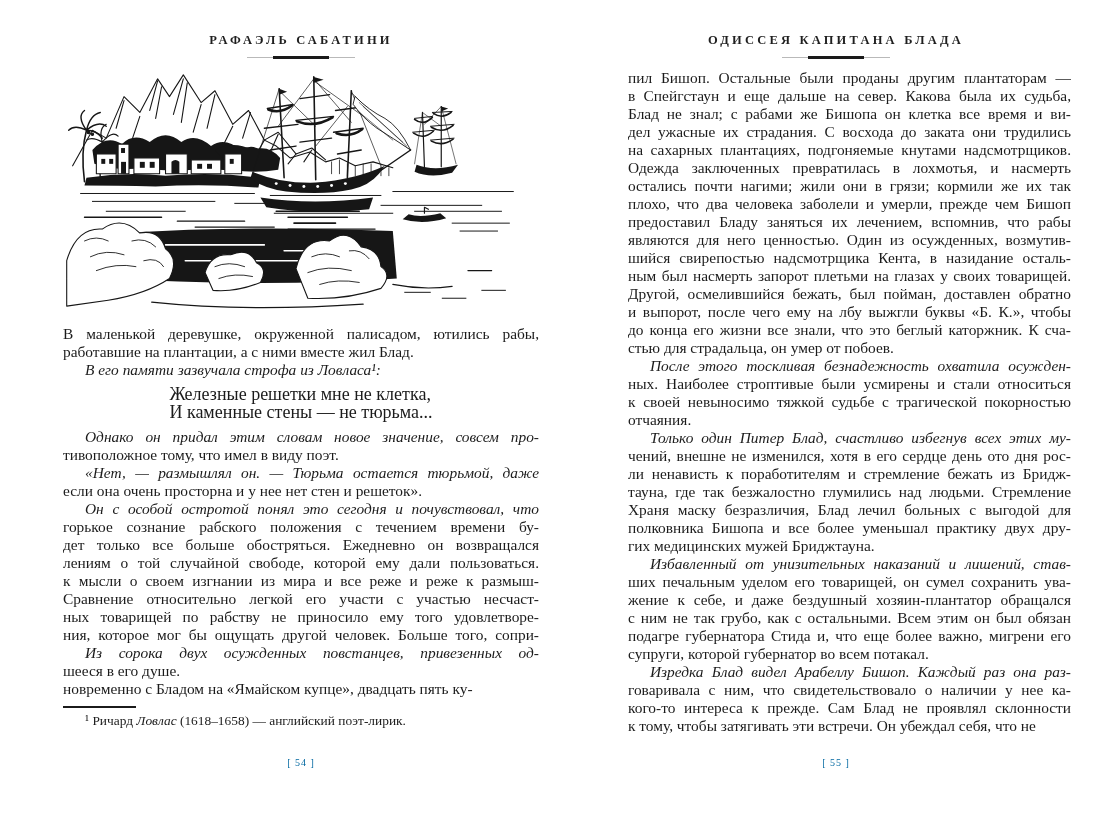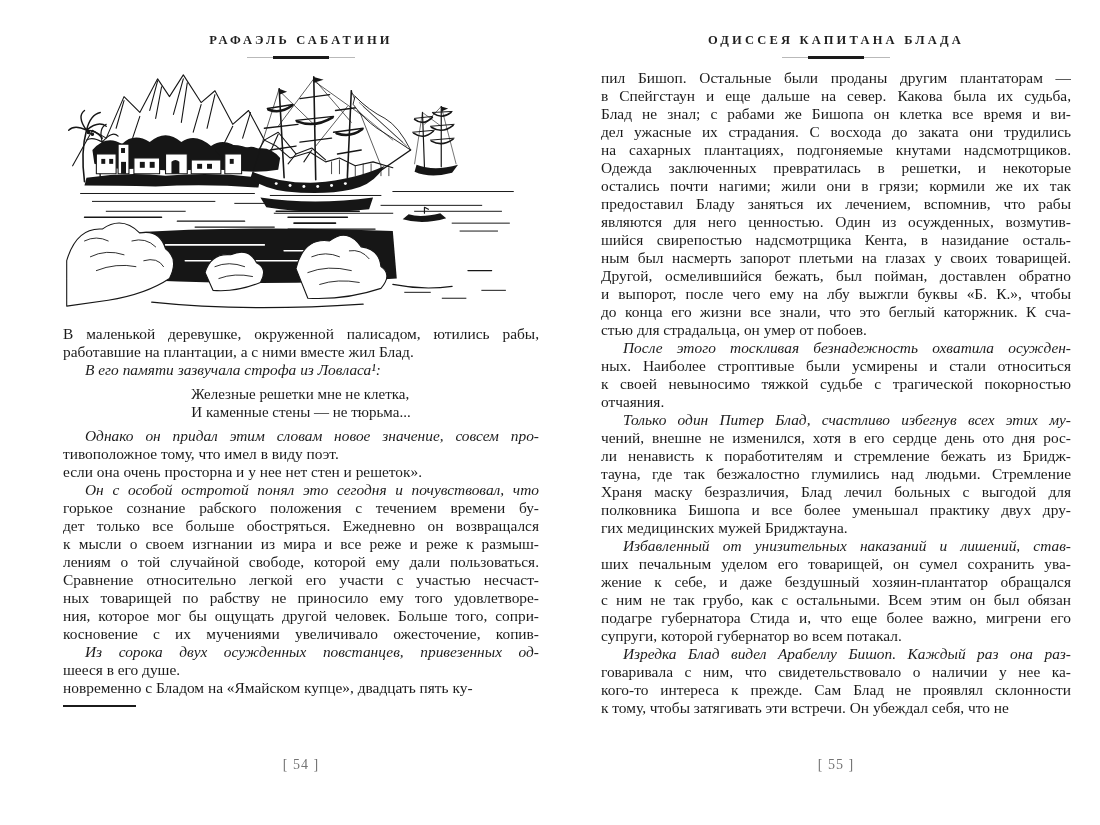--- a/index.html
+++ b/index.html
@@ -22,36 +22,36 @@
     position:absolute; left:0; right:0; top:1px; height:1px; background:#b9b9b9;
   }
   .head-rule .rule-thick {
     position:absolute; left:26px; width:56px; top:0; height:2.6px; background:#1a1a1a;
   }
 
   .illustration { margin:7px 0 0 0; padding:0; }
   .illustration svg { display:block; }
 
   .text-block { margin-top:6px; font-size:15.4px; line-height:18px; }
-  .page-right .text-block { margin-top:9px; }
+  .page-right .text-block { margin-top:9px;margin-left:27px; }
 
   .line { text-align:justify; text-align-last:justify; }
   .line.last { text-align-last:left; }
   .line.indent { text-indent:22px;font-style:italic; }
 
   .poem { margin:6px 0; text-align:center; }
-  .poem-inner { display:inline-block; text-align:left; font-size:15px; line-height:18px; }
+  .poem-inner { display:inline-block; text-align:left; font-size:18px; line-height:18px; }
 
   .footnote-sep { margin-top:8px; width:73px; height:1.6px; background:#1b1b1b; }
   .footnote { margin-top:5px; font-size:13.4px; line-height:16px; text-indent:22px; }
   .footnote i { font-style:italic; }
 
   .folio {
     position:absolute; top:757px; left:0; right:0;
-    text-align:center; font-size:14px; letter-spacing:1px; color:#737373;
+    text-align:center; font-size:10px; letter-spacing:1px; color:#0369a1;
   }
 </style>
 </head>
 <body>
 
 <div class="spread">
 
   <section class="page page-left">
     <div class="running-head">РАФАЭЛЬ САБАТИНИ</div>
     <div class="head-rule">
@@ -162,55 +162,59 @@
       </svg>
     </figure>
 
     <div class="text-block">
         <div class="line">В маленькой деревушке, окруженной палисадом, ютились рабы,</div>
         <div class="line last">работавшие на плантации, а с ними вместе жил Блад.</div>
         <div class="line last indent">В его памяти зазвучала строфа из Ловласа¹:</div>
         <div class="poem"><div class="poem-inner"><div class="poem-line">Железные решетки мне не клетка,</div><div class="poem-line">И каменные стены — не тюрьма...</div></div></div>
         <div class="line indent">Однако он придал этим словам новое значение, совсем про-</div>
         <div class="line last">тивоположное тому, что имел в виду поэт.</div>
+        <div class="line indent">«Нет, — размышлял он. — Тюрьма остается тюрьмой, даже</div>
         <div class="line last">если она очень просторна и у нее нет стен и решеток».</div>
         <div class="line indent">Он с особой остротой понял это сегодня и почувствовал, что</div>
         <div class="line">горькое сознание рабского положения с течением времени бу-</div>
         <div class="line">дет только все больше обостряться. Ежедневно он возвращался</div>
+        <div class="line">лениям о той случайной свободе, которой ему дали пользоваться.</div>
         <div class="line">к мысли о своем изгнании из мира и все реже и реже к размыш-</div>
-        <div class="line">лениям о той случайной свободе, которой ему дали пользоваться.</div>
         <div class="line">Сравнение относительно легкой его участи с участью несчаст-</div>
         <div class="line">ных товарищей по рабству не приносило ему того удовлетворе-</div>
         <div class="line">ния, которое мог бы ощущать другой человек. Больше того, сопри-</div>
-        <div class="line">косновение с их мучениями увеличивало ожесточение, копив-</div>
         <div class="line indent">Из сорока двух осужденных повстанцев, привезенных од-</div>
         <div class="line last">шееся в его душе.</div>
         <div class="line last">новременно с Бладом на «Ямайском купце», двадцать пять ку-</div>
       </div>
 
     <div class="footnote-sep"></div>
+    <div class="footnote">
+      <span>¹ </span><span>Ричард </span><i>Ловлас</i><span> (1618–1658) — английский поэт-лирик.</span>
+    </div>
 
     <div class="folio">[ 54 ]</div>
   </section>
 
   <section class="page page-right">
     <div class="running-head">ОДИССЕЯ КАПИТАНА БЛАДА</div>
     <div class="head-rule">
       <span class="rule-thin"></span>
       <span class="rule-thick"></span>
     </div>
 
     <div class="text-block">
         <div class="line">пил Бишоп. Остальные были проданы другим плантаторам —</div>
         <div class="line">в Спейгстаун и еще дальше на север. Какова была их судьба,</div>
         <div class="line">Блад не знал; с рабами же Бишопа он клетка все время и ви-</div>
         <div class="line">дел ужасные их страдания. С восхода до заката они трудились</div>
         <div class="line">на сахарных плантациях, подгоняемые кнутами надсмотрщиков.</div>
-        <div class="line">Одежда заключенных превратилась в решетки, и некоторые</div>
+        <div class="line">Одежда заключенных превратилась в лохмотья, и насмерть</div>
         <div class="line">остались почти нагими; жили они в грязи; кормили же их так</div>
+        <div class="line">плохо, что два человека заболели и умерли, прежде чем Бишоп</div>
         <div class="line">предоставил Бладу заняться их лечением, вспомнив, что рабы</div>
         <div class="line">являются для него ценностью. Один из осужденных, возмутив-</div>
         <div class="line">шийся свирепостью надсмотрщика Кента, в назидание осталь-</div>
         <div class="line">ным был насмерть запорот плетьми на глазах у своих товарищей.</div>
         <div class="line">Другой, осмелившийся бежать, был пойман, доставлен обратно</div>
         <div class="line">и выпорот, после чего ему на лбу выжгли буквы «Б. К.», чтобы</div>
         <div class="line">до конца его жизни все знали, что это беглый каторжник. К сча-</div>
         <div class="line last">стью для страдальца, он умер от побоев.</div>
         <div class="line indent">После этого тоскливая безнадежность охватила осужден-</div>
         <div class="line">ных. Наиболее строптивые были усмирены и стали относиться</div>

